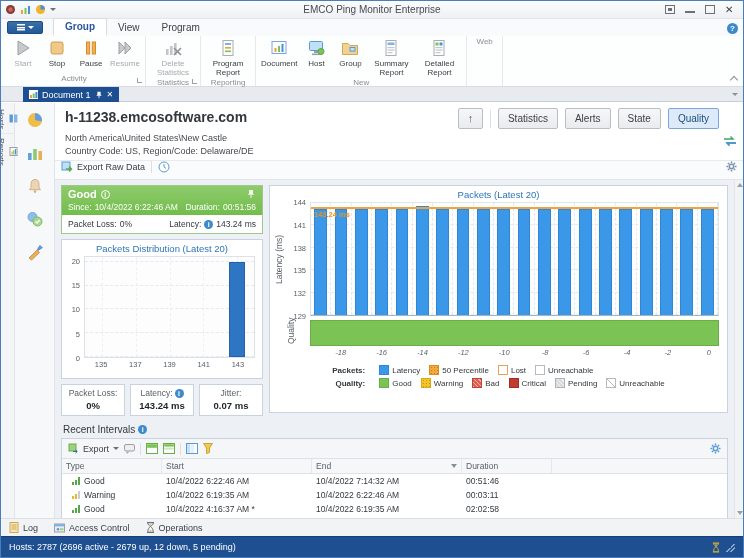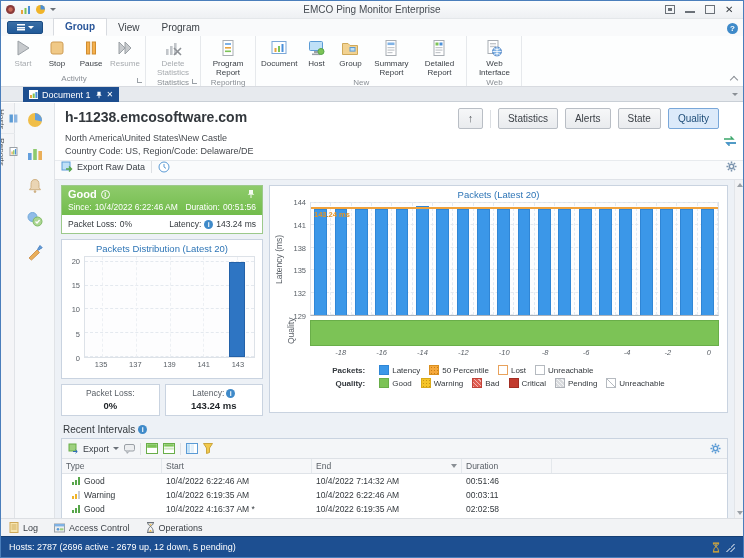--- a/index.html
+++ b/index.html
@@ -357,32 +357,20 @@
               <rect x="6.5" y="9" width="7" height="1.2" fill="#c2c6ca"></rect>
               <rect x="6.5" y="11.5" width="7" height="1.2" fill="#c2c6ca"></rect>
               <rect x="6.5" y="14" width="5" height="1.2" fill="#c2c6ca"></rect>
             </svg>
           <span>Detailed Report</span>
         </div>
       </div>
       <div class="rgrouplabel"><span>New</span></div>
     </div>
     <div class="rgroup">
-      <div class="rbuttons">
-        <div class="rbtn">
-          <svg width="20" height="20" viewBox="0 0 20 20">
-              <rect x="4" y="2.5" width="10" height="13" fill="#fff" stroke="#a8adb3"></rect>
-              <rect x="6" y="5" width="6" height="1.4" fill="#c2c6ca"></rect>
-              <rect x="6" y="7.8" width="6" height="1.4" fill="#c2c6ca"></rect>
-              <circle cx="13" cy="13.5" r="4.4" fill="#7fb2e5" stroke="#4a7fc1"></circle>
-              <path d="M8.6 13.5 h8.8 M13 9.1 v8.8 M10 10.5 c2 1.4 4 1.4 6 0 M10 16.5 c2 -1.4 4 -1.4 6 0" stroke="#fff" stroke-width=".8" fill="none"></path>
-            </svg>
-          <span>Web Interface</span>
-        </div>
-      </div>
       <div class="rgrouplabel"><span>Web</span></div>
     </div>
     <span class="ribbon-collapse"></span>
   </div>
 
   <div class="docstrip">
     <div class="doctab">
       <svg width="9" height="9" viewBox="0 0 9 9">
           <rect x="0" y="0" width="9" height="9" fill="#fff"></rect>
           <rect x="1" y="5" width="2" height="3" fill="#e8a33d"></rect>
@@ -569,20 +557,24 @@
                 <div class="statbox">
                   <div class="lbl">Packet Loss:</div>
                   <div class="val">0%</div>
                 </div>
                 <div class="statbox">
                   <div class="lbl">
                       <span>Latency:</span>
                       <span class="info-i"></span>
                     </div>
                   <div class="val">143.24 ms</div>
+                </div>
+                <div class="statbox">
+                  <div class="lbl">Jitter:</div>
+                  <div class="val">0.07 ms</div>
                 </div>
               </div>
             </div>
 
             <div class="rightcol">
               <div class="panel pk-panel">
                 <div class="chart-title">Packets (Latest 20)</div>
                 <div class="pk-grid">
                   <div class="vert-label pk-ylabel">Latency (ms)</div>
                   <div class="pk-yticks">

